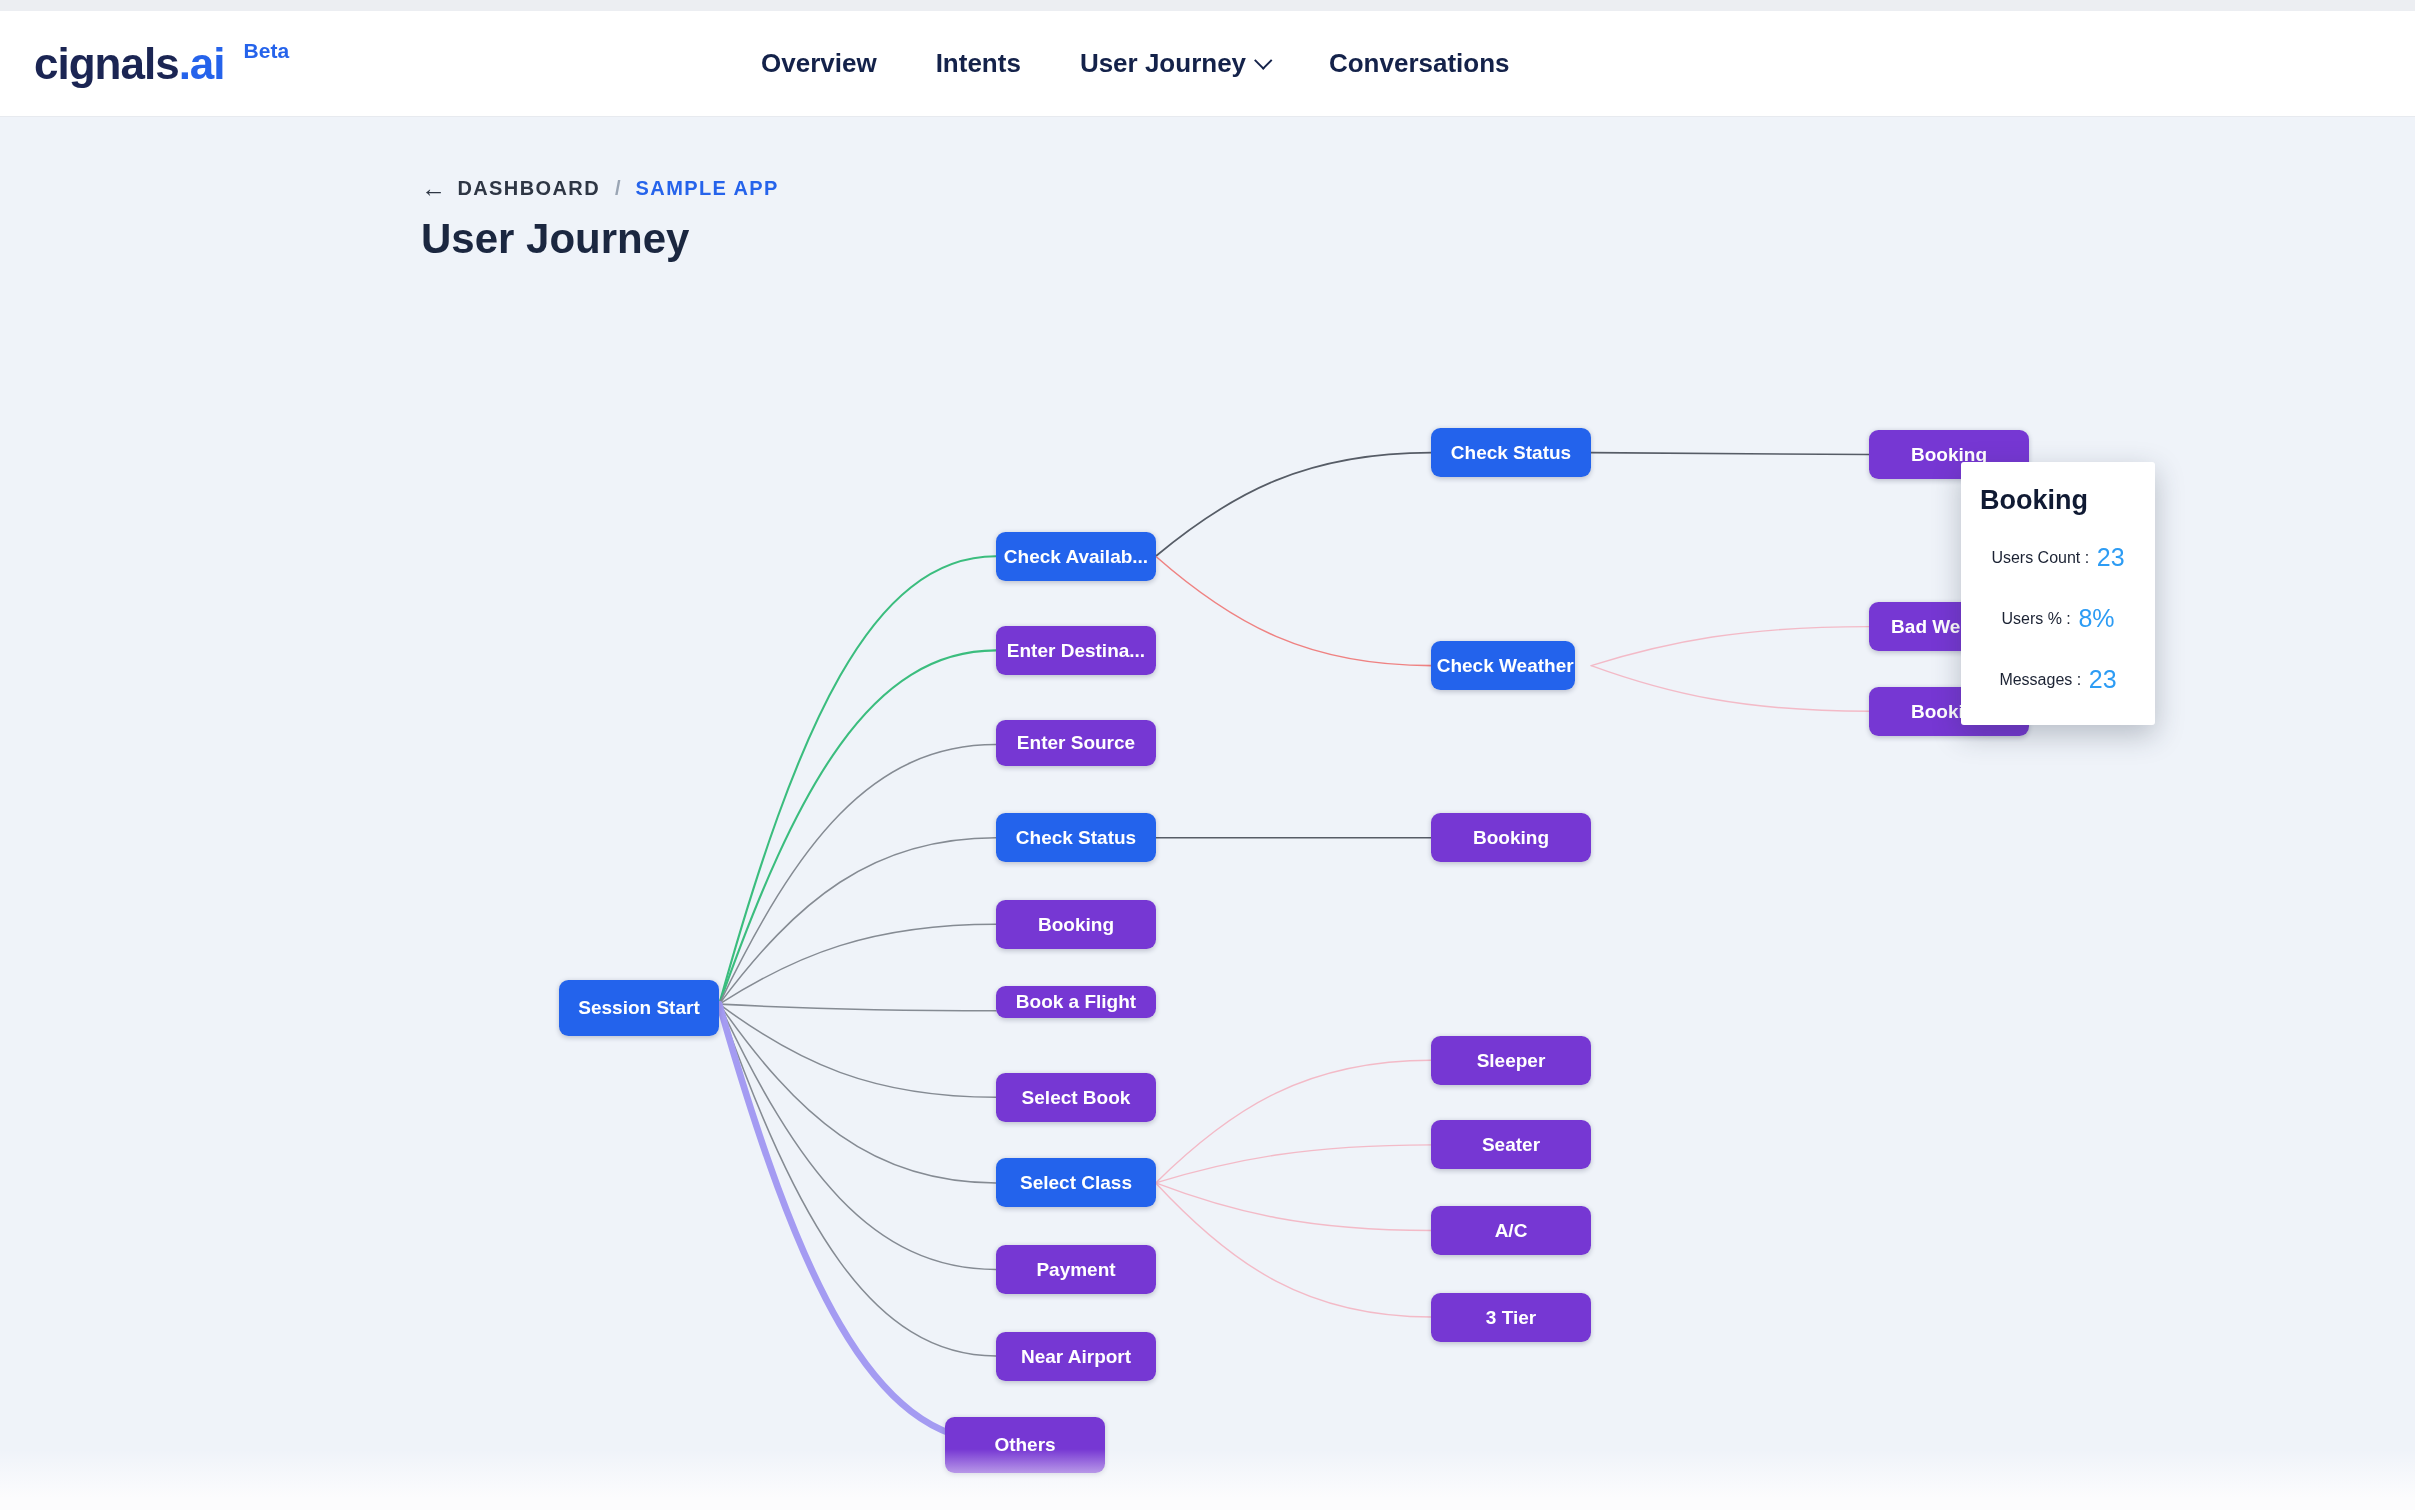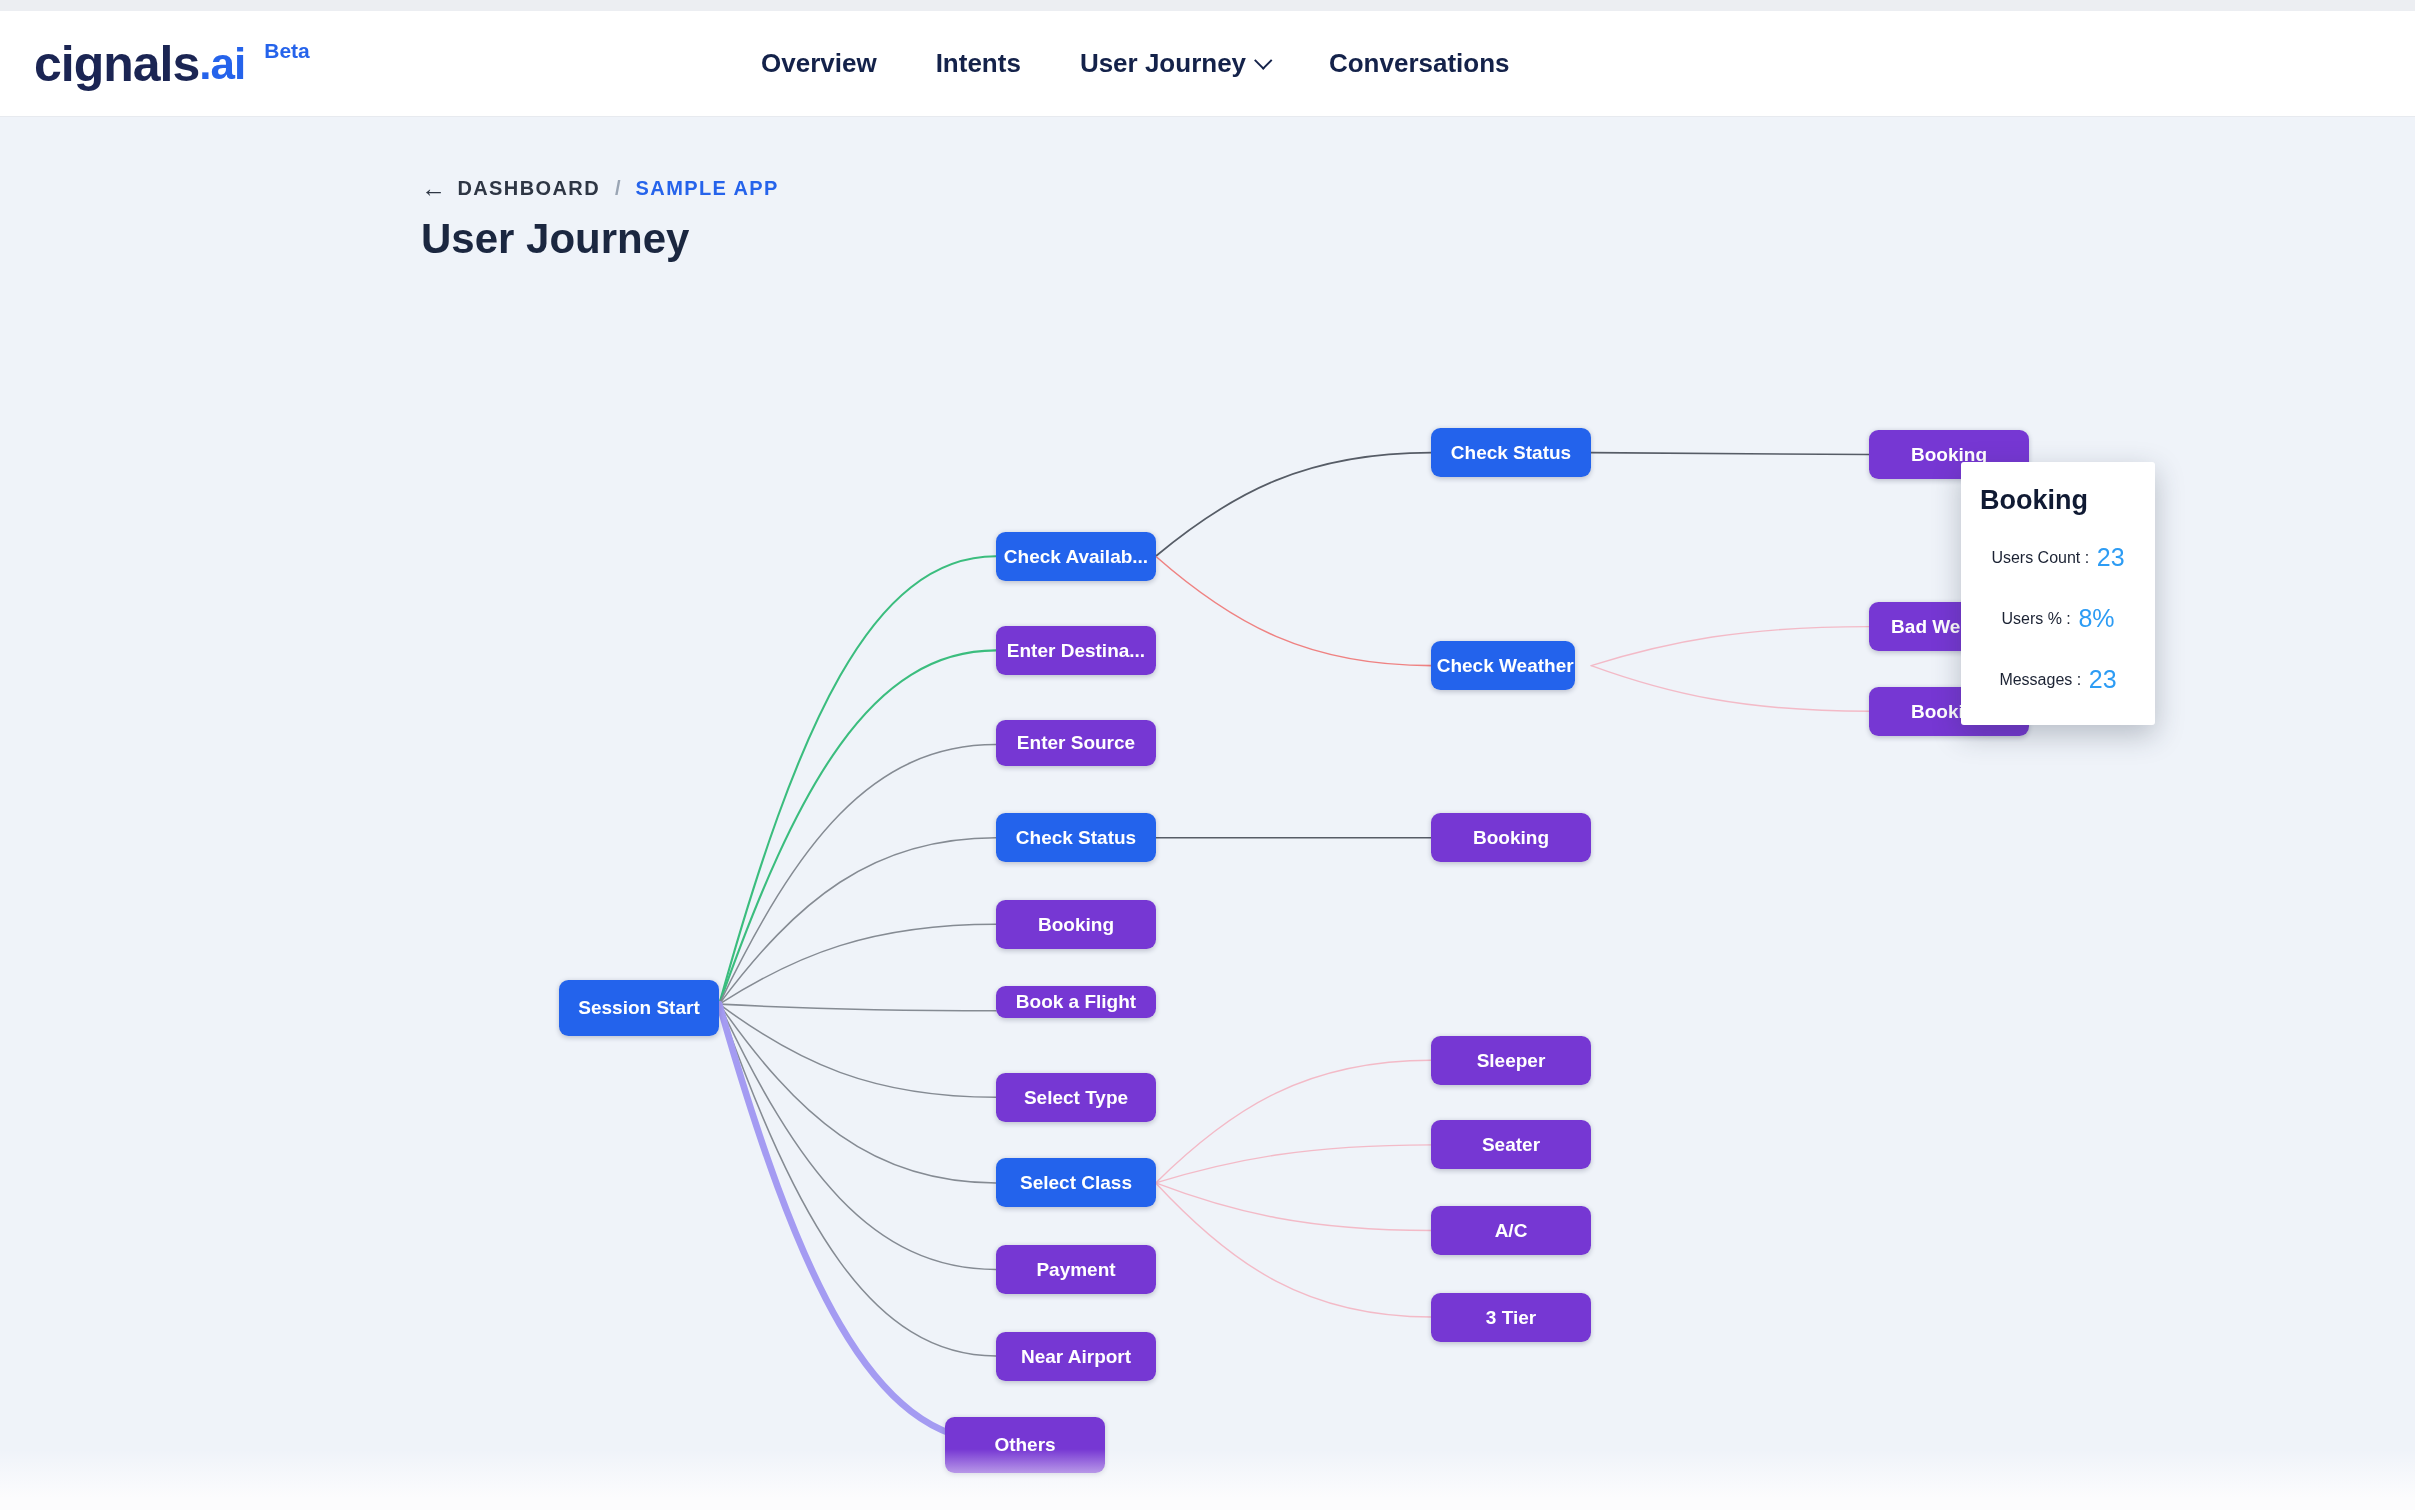--- a/index.html
+++ b/index.html
@@ -4,21 +4,21 @@
 <style>
   html,body{margin:0;padding:0;background:#eff3f9;}
   #app{position:relative;width:2416px;height:1510px;overflow:hidden;
        font-family:"Liberation Sans",sans-serif;background:#eff3f9;}
   
   #topstrip{position:absolute;left:0;top:0;width:2416px;height:11.4px;background:#eceef2;}
   
   #header{position:absolute;left:0;top:11.4px;width:2416px;height:105px;background:#ffffff;
           border-bottom:1.9px solid #e7eaef;z-index:10;}
   .logo{position:absolute;left:34px;top:0;height:105px;display:flex;align-items:center;cursor:pointer;}
-  .logo .brand{font-size:50px;font-weight:800;color:#1b2553;letter-spacing:-1px;}
+  .logo .brand{font-size:44px;font-weight:800;color:#1b2553;letter-spacing:-1px;}
   .logo .brand-ai{font-size:44px;font-weight:800;color:#2563eb;letter-spacing:-1px;}
   .logo .beta{font-size:21px;font-weight:600;color:#2563eb;margin-left:19px;position:relative;top:-13.3px;}
   .nav{position:absolute;left:761px;top:0;height:105px;display:flex;align-items:center;gap:59px;}
   .nav-item{font-size:26px;font-weight:700;color:#14224a;cursor:pointer;display:flex;align-items:center;white-space:nowrap;}
   .chev{display:inline-block;width:10.5px;height:10.5px;border-right:2.9px solid #14224a;border-bottom:2.9px solid #14224a;
         transform:rotate(45deg);margin-left:11.4px;margin-top:-6.7px;}
   
   #breadcrumb{position:absolute;left:421px;top:174px;display:flex;align-items:center;z-index:5;}
   .bc-arrow{font-size:25px;color:#2e3644;margin-right:11.4px;}
   .bc-dash{font-size:20px;font-weight:700;letter-spacing:1.4px;color:#2e3644;cursor:pointer;}
@@ -109,21 +109,21 @@
     </svg>
 
   <div id="nodes">
       <div class="node blue" style="left: 559px; top: 980px; width: 160px; height: 56px;">Session Start</div>
       <div class="node blue" style="left: 996px; top: 532px; width: 160px; height: 49px;">Check Availab...</div>
       <div class="node purple" style="left: 996px; top: 626px; width: 160px; height: 49px;">Enter Destina...</div>
       <div class="node purple" style="left: 996px; top: 720px; width: 160px; height: 46px;">Enter Source</div>
       <div class="node blue" style="left: 996px; top: 813px; width: 160px; height: 49px;">Check Status</div>
       <div class="node purple" style="left: 996px; top: 900px; width: 160px; height: 49px;">Booking</div>
       <div class="node purple" style="left: 996px; top: 986px; width: 160px; height: 32px;">Book a Flight</div>
-      <div class="node purple" style="left: 996px; top: 1073px; width: 160px; height: 49px;">Select Type</div>
+      <div class="node purple" style="left: 996px; top: 1073px; width: 160px; height: 49px;">Select Book</div>
       <div class="node blue" style="left: 996px; top: 1158px; width: 160px; height: 49px;">Select Class</div>
       <div class="node purple" style="left: 996px; top: 1245px; width: 160px; height: 49px;">Payment</div>
       <div class="node purple" style="left: 996px; top: 1332px; width: 160px; height: 49px;">Near Airport</div>
       <div class="node purple" style="left: 945px; top: 1417px; width: 160px; height: 56px;">Others</div>
       <div class="node blue" style="left: 1431px; top: 428px; width: 160px; height: 49px;">Check Status</div>
       <div class="node blue" style="left: 1431px; top: 641px; width: 144px; height: 49px; padding-left: 10px;">Check Weather</div>
       <div class="node purple" style="left: 1431px; top: 813px; width: 160px; height: 49px;">Booking</div>
       <div class="node purple" style="left: 1431px; top: 1036px; width: 160px; height: 49px;">Sleeper</div>
       <div class="node purple" style="left: 1431px; top: 1120px; width: 160px; height: 49px;">Seater</div>
       <div class="node purple" style="left: 1431px; top: 1206px; width: 160px; height: 49px;">A/C</div>

